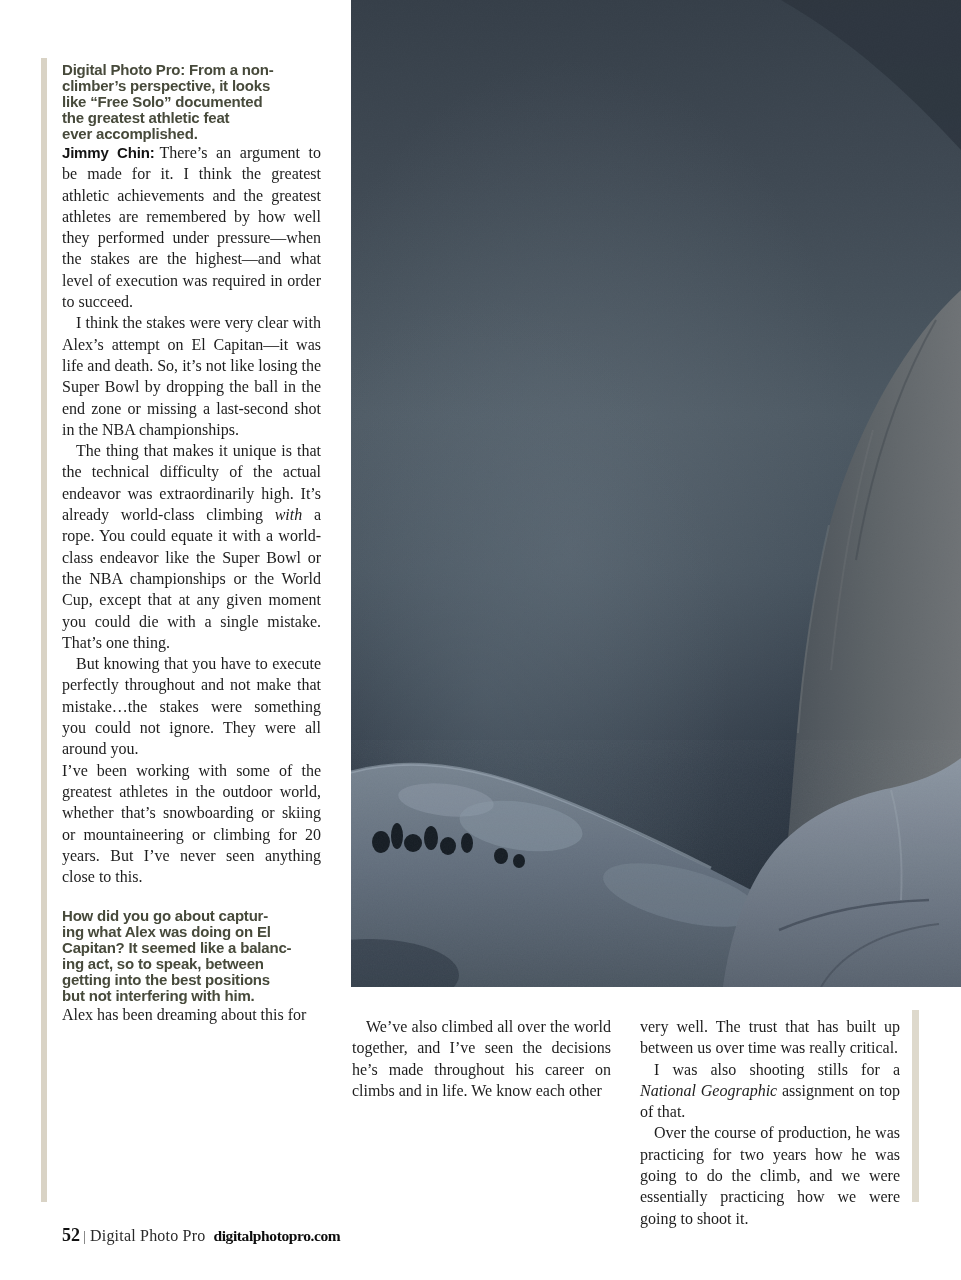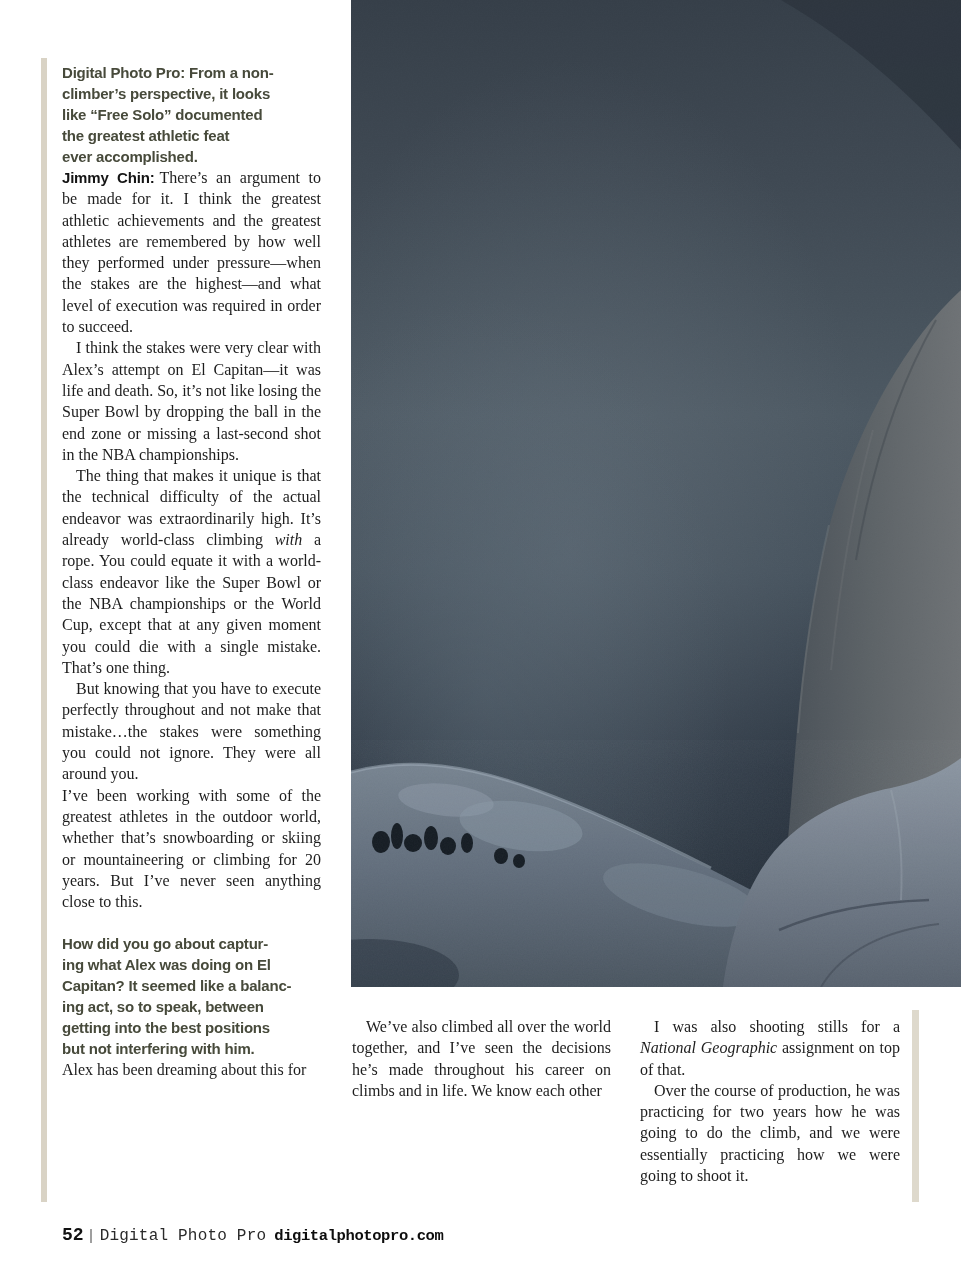--- a/index.html
+++ b/index.html
@@ -16,29 +16,29 @@
   .col{position:absolute;width:259px;font-size:16px;line-height:21.3px;color:#1d1d1d;
        text-align:justify;hyphens:auto;}
   .col-left{left:62px;top:62px;}
   .col-mid{left:352px;top:1016px;}
   .col-right{left:640px;top:1016px;width:260px;}
 
   .col p{margin:0;}
   .col p.indent{text-indent:14px;}
 
   .q{font-family:"Liberation Sans", sans-serif;font-weight:bold;font-size:15px;
-     line-height:21px;color:#474a3b;white-space:pre-line;text-align:left;
+     line-height:16px;color:#474a3b;white-space:pre-line;text-align:left;
      letter-spacing:-0.2px;margin-top:21px !important;hyphens:none;}
   .q.first{margin-top:0 !important;}
 
   .speaker{font-family:Liberation Sans, sans-serif;font-weight:bold;font-size:15px;
            letter-spacing:-0.2px;color:#141414;margin-right:5px;}
   .it{font-style:italic;}
 
-  .footer{position:absolute;left:62px;top:1225px;font-family:Liberation Mono, monospace;
+  .footer{position:absolute;left:62px;top:1225px;font-family:Liberation Serif, serif;
           color:#111;white-space:nowrap;text-align:right;}
   .footer .num{font-weight:bold;font-size:18px;}
   .footer .sep{font-weight:normal;color:#666;font-size:15px;margin:0 4px 0 3px;}
   .footer .mag{font-size:16px;color:#2a2a2a;letter-spacing:0.2px;margin-right:8px;}
   .footer .site{font-weight:bold;font-size:15.5px;letter-spacing:-0.4px;color:#0d0d0d;}
 </style>
 </head>
 <body>
 
 <div class="page">
@@ -145,20 +145,21 @@
 getting into the best positions
 but not interfering with him.</p>
     <p>Alex has been dreaming about this for</p>
   </div>
 
   <div class="col col-mid">
     <p class="indent">We’ve also climbed all over the world together, and I’ve seen the decisions he’s made throughout his career on climbs and in life. We know each other</p>
   </div>
 
   <div class="col col-right">
+    <p>very well. The trust that has built up between us over time was really critical.</p>
     <p class="indent"><span>I was also shooting stills for a </span><span class="it">National Geographic</span><span> assignment on top of that.</span></p>
     <p class="indent">Over the course of production, he was practicing for two years how he was going to do the climb, and we were essentially practicing how we were going to shoot it.</p>
   </div>
 
   <div class="footer">
     <span class="num">52</span><span class="sep">|</span><span class="mag">Digital Photo Pro</span><span class="site">digitalphotopro.com</span>
   </div>
 
 </div>
 

